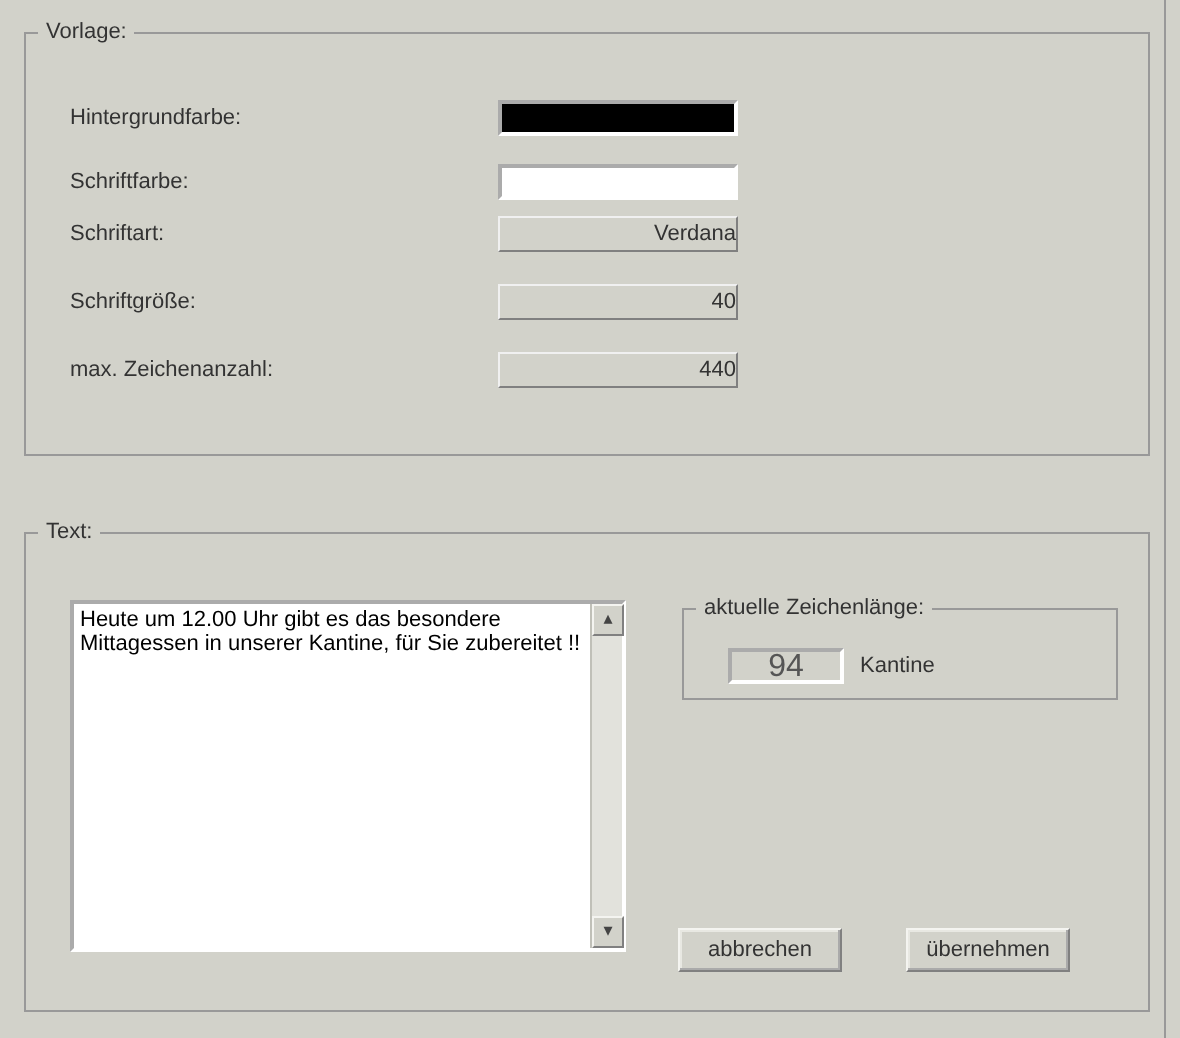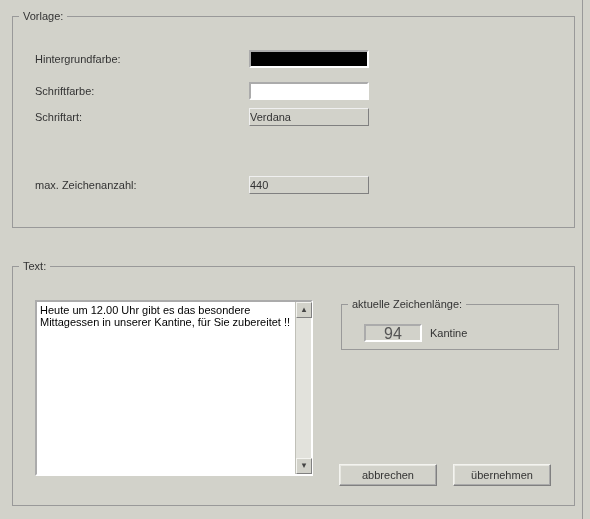--- a/index.html
+++ b/index.html
@@ -58,21 +58,21 @@
   .swatch {
     border: 2px inset #fff;
   }
   .swatch-black { background: #000; }
   .swatch-white { background: #fff; }
   .dbtn {
     border: 1px solid #808080;
     border-top-color: #f0f0f0;
     border-left-color: #f0f0f0;
     background: #d2d2ca;
-    text-align: left;
+    text-align: right;
     font-size: 11px;
     line-height: 16px;
     cursor: pointer;
   }
   .textgrp {
     left: 10px; top: 258px;
     width: 563px; height: 246px;
   }
   .ta-wrap {
     position: absolute;
@@ -129,21 +129,21 @@
     line-height: 15px;
     color: #555;
   }
   .countlbl {
     position: absolute;
     left: 88px; top: 17px;
     font-size: 11px;
   }
   .pushbtn {
     position: absolute;
-    width: 98px; height: 22px;
+    width: 82px; height: 22px;
     background: #d2d2ca;
     border: 1px solid #808080;
     border-top-color: #f4f4f0;
     border-left-color: #f4f4f0;
     box-shadow: inset -1px -1px 0 #aaa, inset 1px 1px 0 #e8e8e2;
     font-size: 11px;
     text-align: center;
     line-height: 20px;
     cursor: pointer;
   }
@@ -164,20 +164,24 @@
   <div class="row" style="top:60px">
     <span class="lbl">Schriftfarbe:</span>
     <div class="ctrl swatch swatch-white" title="#FFFFFF"></div>
   </div>
 
   <div class="row" style="top:86px">
     <span class="lbl">Schriftart:</span>
     <div class="ctrl dbtn">Verdana</div>
   </div>
 
+  <div class="row" style="top:120px">
+    <span class="lbl">Schriftgröße:</span>
+    <div class="ctrl dbtn">40</div>
+  </div>
 
   <div class="row" style="top:154px">
     <span class="lbl">max. Zeichenanzahl:</span>
     <div class="ctrl dbtn">440</div>
   </div>
 </fieldset>
 
 <fieldset class="group textgrp">
   <legend>Text:</legend>
 

